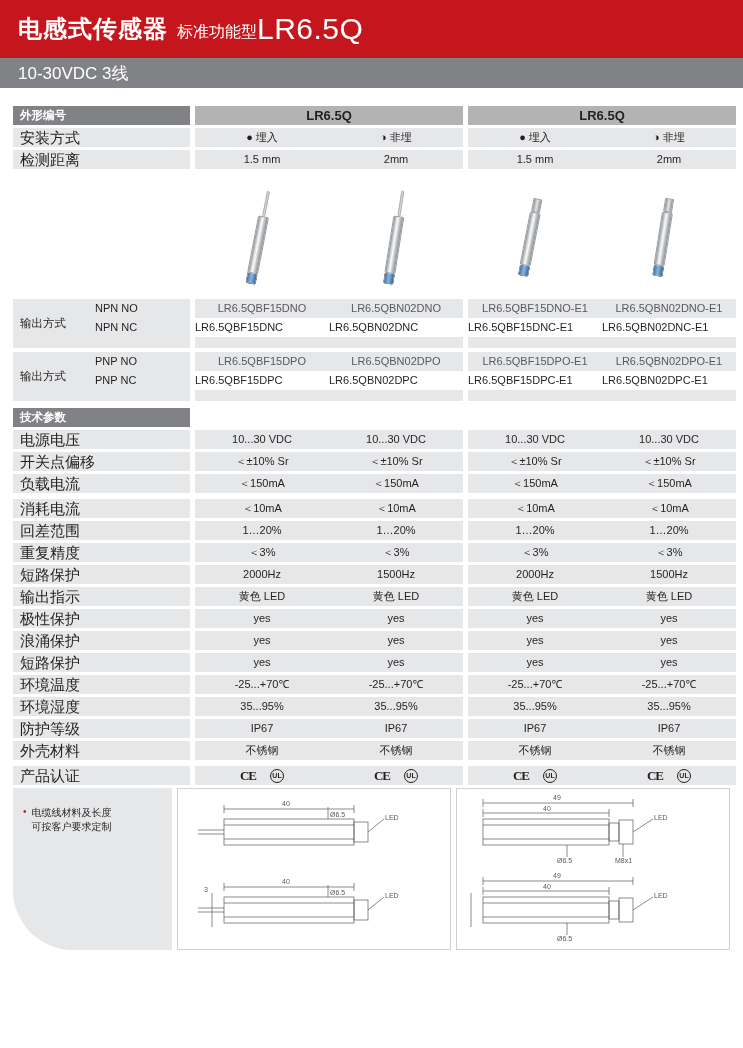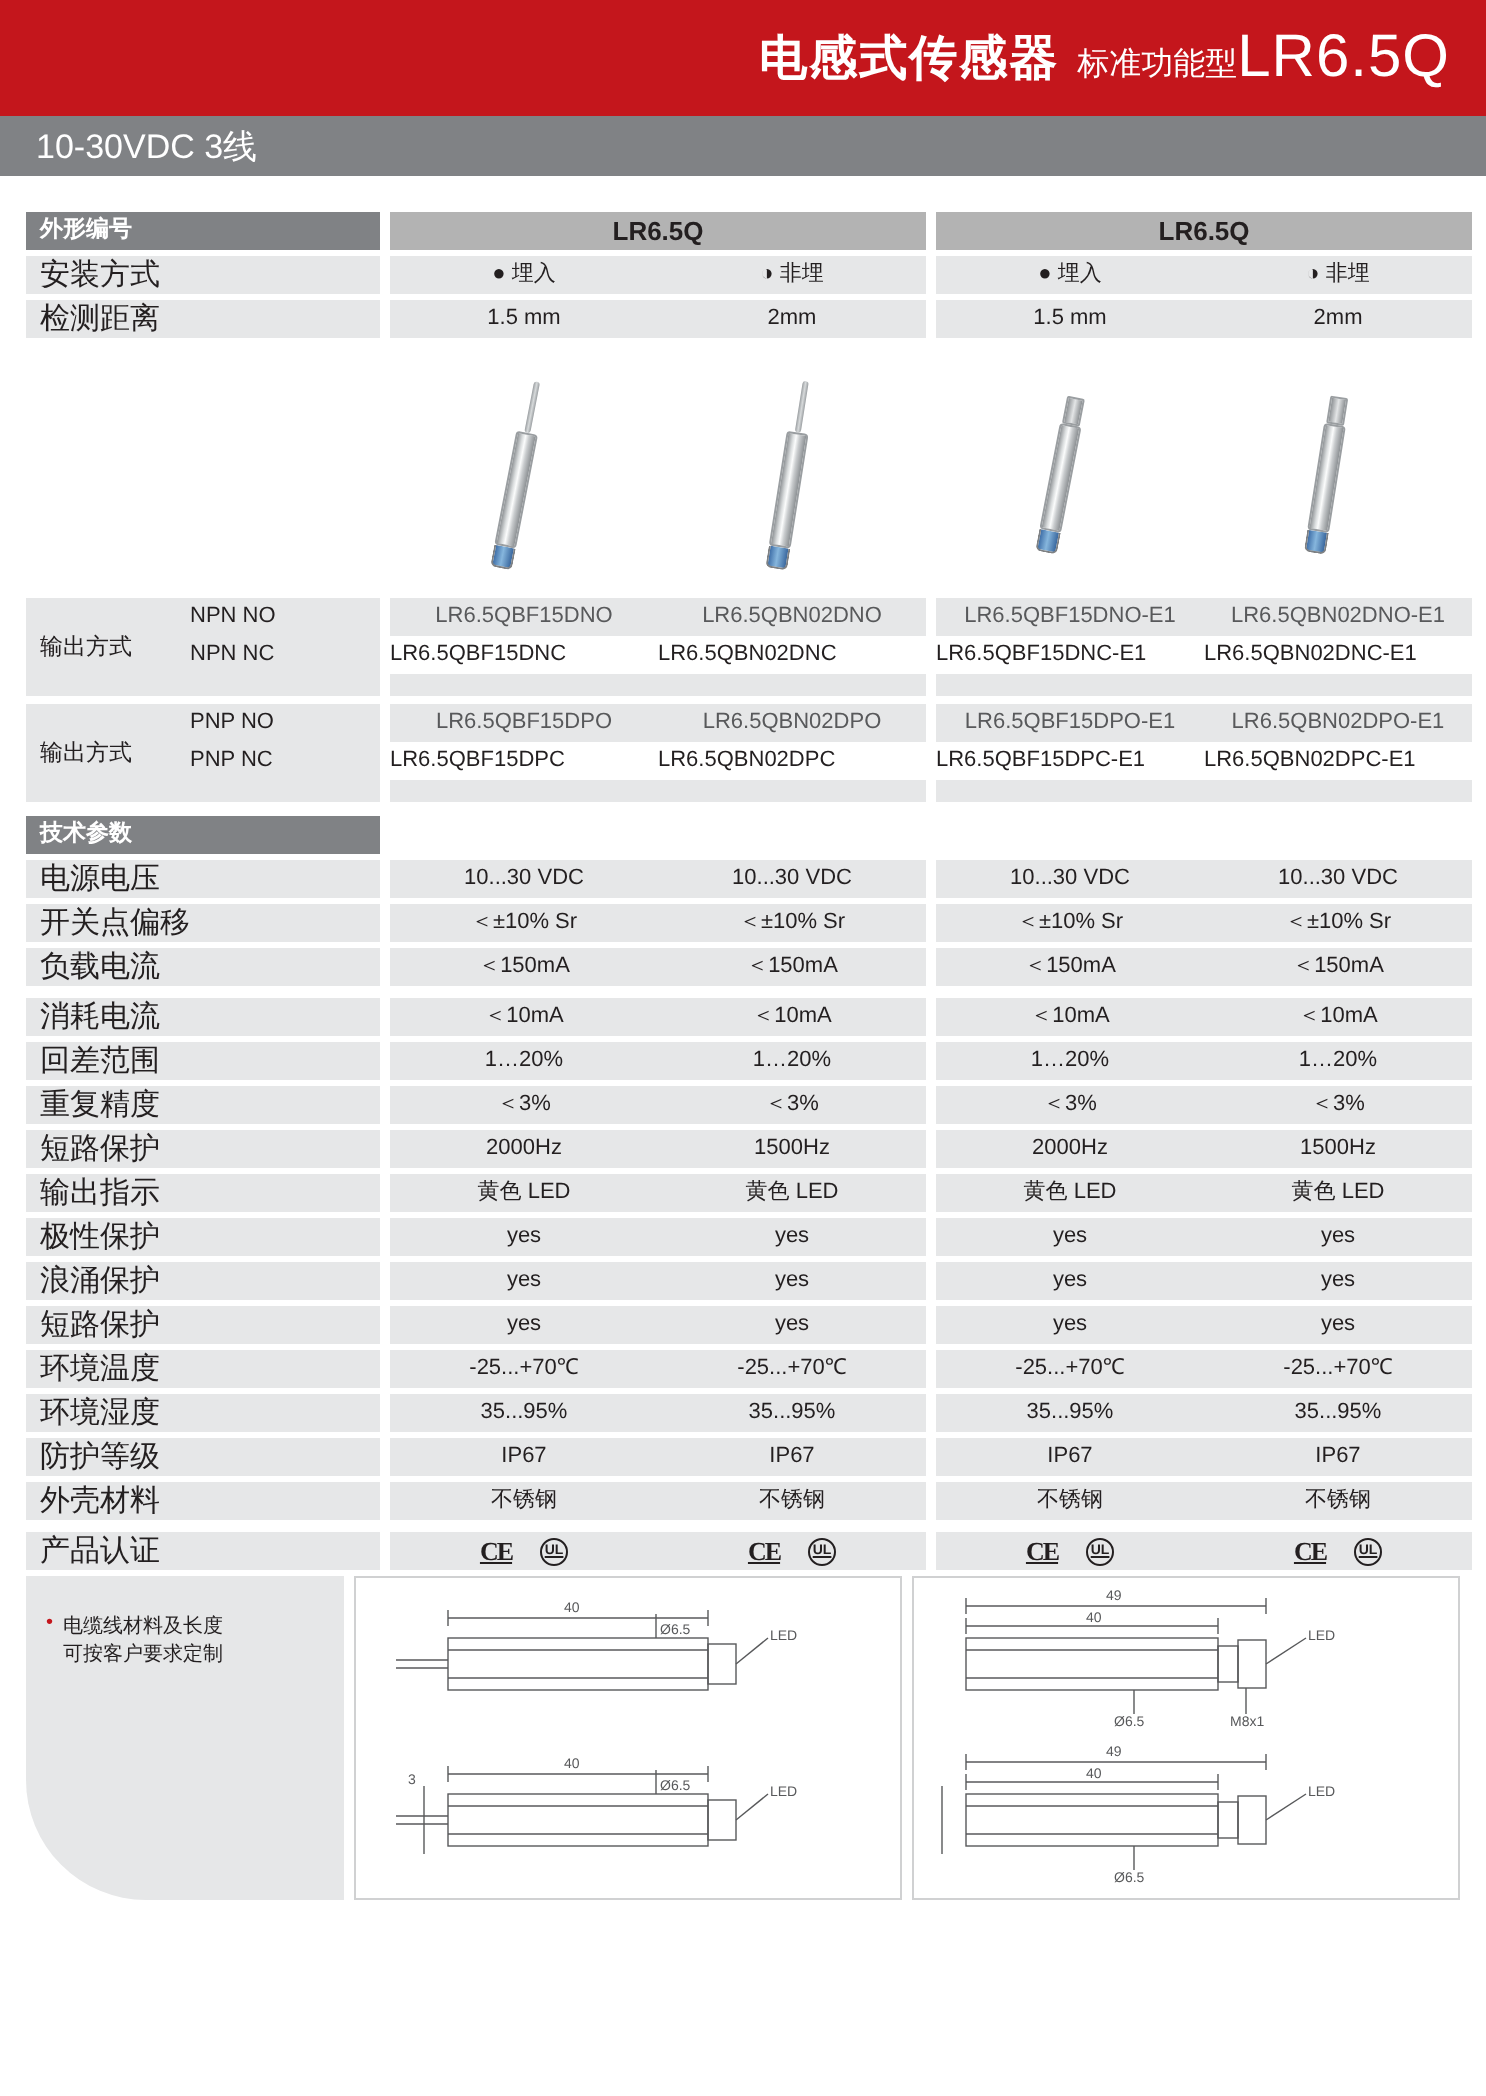--- a/index.html
+++ b/index.html
@@ -13,21 +13,21 @@
     position:relative;
     overflow:hidden;
   }
   
   .header {
     background:#c4161c;
     color:#ffffff;
     height:58px;
     display:flex;
     align-items:center;
-    justify-content:flex-end;
+    justify-content:flex-start;
     padding:0 18px;
   }
   .header-left { display:flex; align-items:baseline; gap:9px; }
   .h-title { font-size:24px; font-weight:bold; letter-spacing:1px; }
   .h-sub { font-size:16px; }
   .h-model { font-size:30px; font-weight:normal; letter-spacing:0.5px; }
 
   .subheader {
     background:#808285;
     color:#ffffff;
@@ -159,21 +159,21 @@
   .note-box .bullet { color:#c4161c; }
   .draw-box {
     background:#ffffff;
     border:1px solid #d0d1d2;
     position:relative;
     flex:1;
   }
   .draw-box.a { flex:0 0 272px; }
   .draw-box.b { flex:0 0 272px; }
 
-  .cert { display:flex; align-items:center; justify-content:center; gap:14px; height:19px;text-decoration:underline; }
+  .cert { display:flex; align-items:center; justify-content:center; gap:14px; height:19px; }
   .ce { font-size:13px; font-weight:bold; letter-spacing:-1px; font-family:"Liberation Serif", serif; }
   .ul { width:14px; height:14px; border:1.3px solid #231f20; border-radius:50%;
         font-size:7px; line-height:12px; text-align:center; font-weight:bold; }
 </style>
 </head>
 <body>
 
 <div class="header">
   <div class="header-left">
     <span class="h-title">电感式传感器</span>

